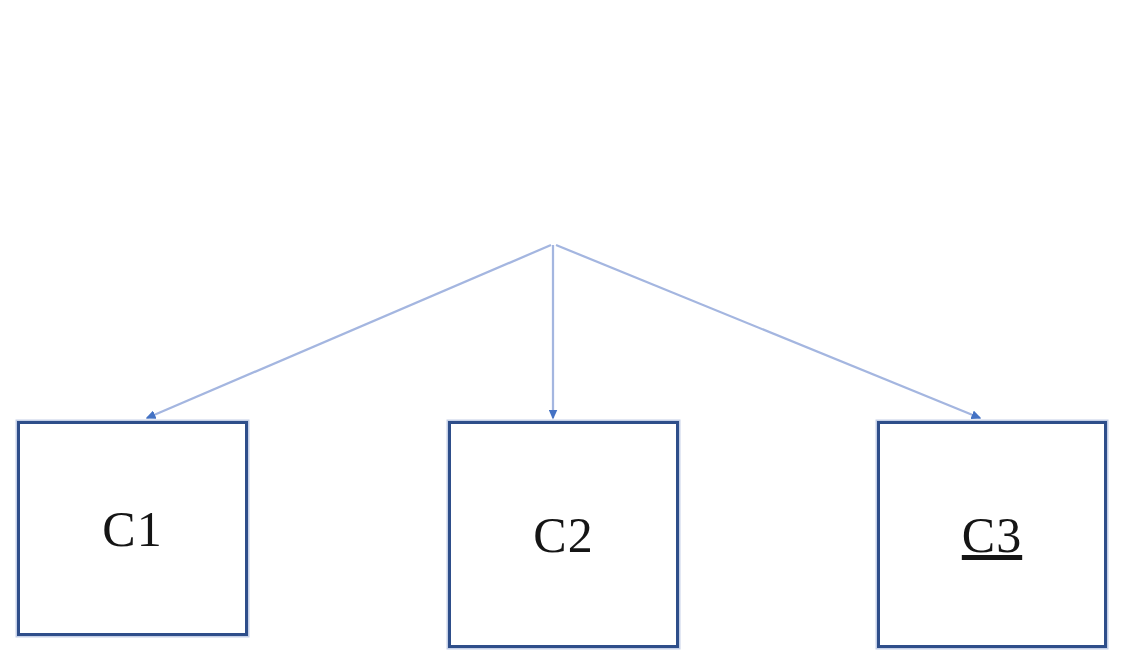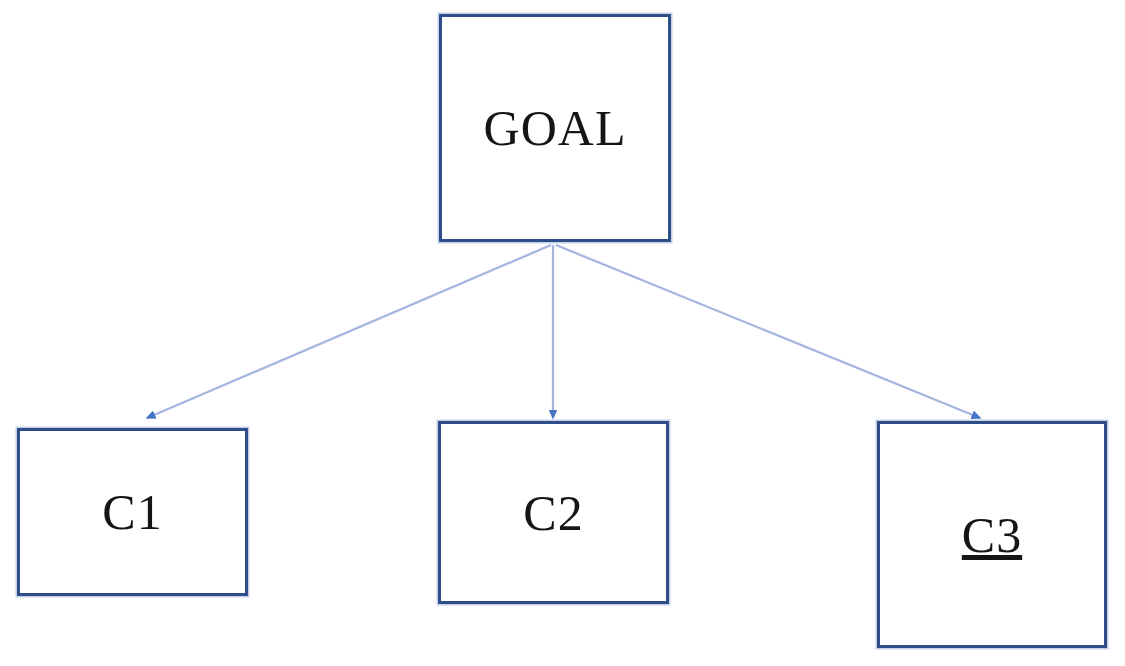--- a/index.html
+++ b/index.html
@@ -42,43 +42,40 @@
     box-shadow: 0 0 0 1.5px rgba(150, 169, 212, 0.55);
     background: var(--background);
     display: flex;
     align-items: center;
     justify-content: center;
     color: var(--text);
     font-size: 50px;
     letter-spacing: 1px;
   }
   .node-goal { left: 439px; top: 14px;  width: 232px; height: 228px; }
-  .node-c1   { left: 17px;  top: 421px; width: 231px; height: 168px; margin-top: 7px; }
-  .node-c2   { left: 438px; top: 421px; width: 231px; height: 183px; }
+  .node-c1   { left: 17px;  top: 421px; width: 231px; height: 215px; }
+  .node-c2   { left: 448px; top: 421px; width: 231px; height: 227px; }
   .node-c3   { left: 877px; top: 421px; width: 230px; height: 227px; text-decoration: underline; }
 </style>
 </head>
 <body>
 
 <div class="canvas">
 
   <svg class="edges-svg" viewBox="0 0 1125 666" xmlns="http://www.w3.org/2000/svg">
     <defs>
       <marker id="arrowhead" markerWidth="10" markerHeight="9" refX="8.5" refY="4.5" orient="auto" markerUnits="userSpaceOnUse">
         <path d="M0,0 L10,4.5 L0,9 Z" style="fill: var(--arrow-head);"></path>
       </marker>
     </defs>
     <line x1="551" y1="245" x2="147" y2="418" marker-end="url(#arrowhead)"></line>
     <line x1="553" y1="245" x2="553" y2="418" marker-end="url(#arrowhead)"></line>
     <line x1="556" y1="245" x2="980" y2="418" marker-end="url(#arrowhead)"></line>
   </svg>
 
-  <div class="node node-goal">
-    <span>GOAL</span>
-  </div>
 
   <div class="node node-c1">
     <span>C1</span>
   </div>
 
   <div class="node node-c2">
     <span>C2</span>
   </div>
 
   <div class="node node-c3">

